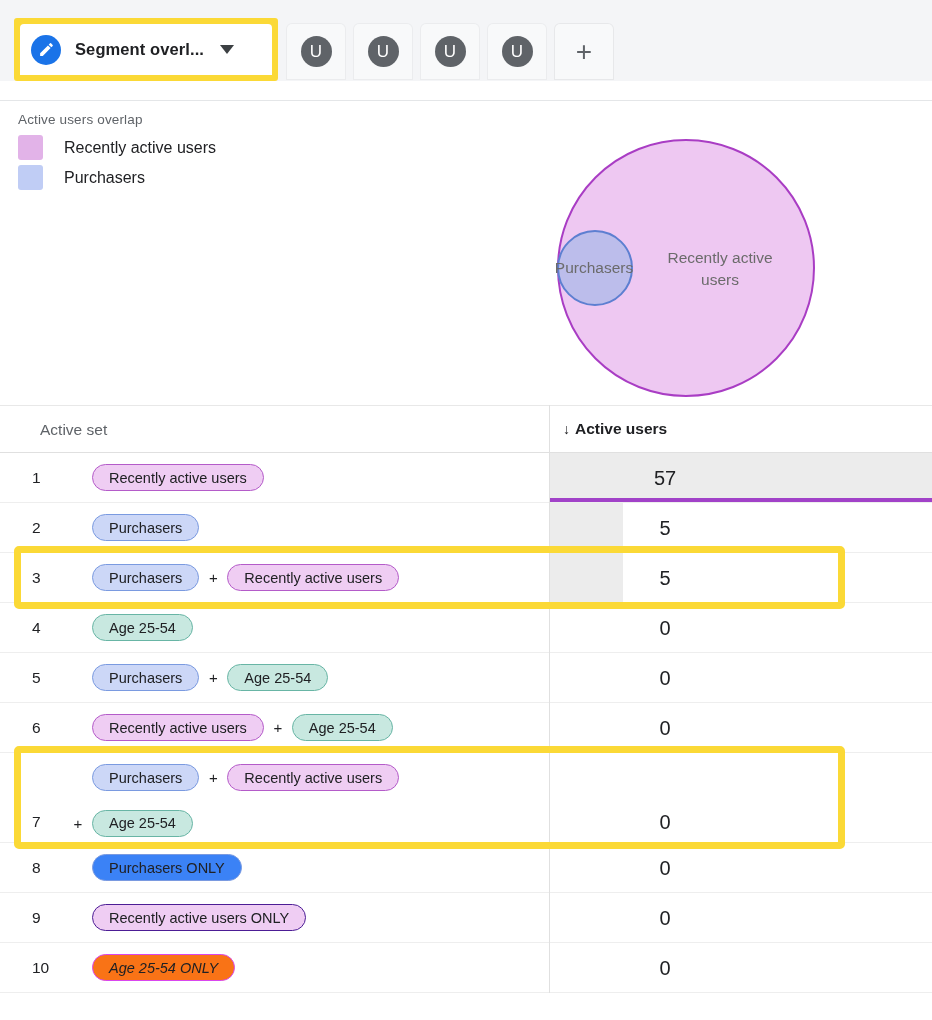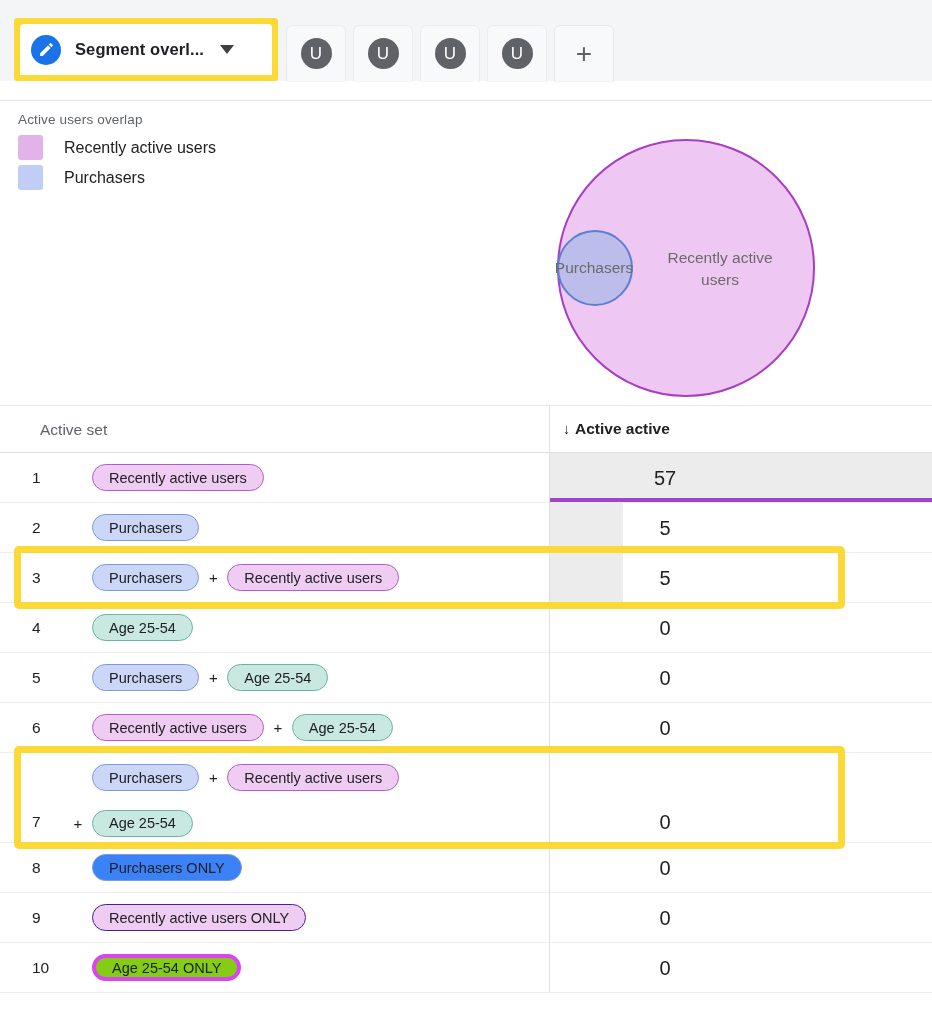--- a/index.html
+++ b/index.html
@@ -11,21 +11,21 @@
   }
 
   
   .toolbar {
     position: absolute; left: 0; top: 0;
     width: 932px; height: 81px;
     background: #f4f5f7;
   }
   .toolbar-inner {
     position: absolute; left: 14px; top: 18px;
-    display: flex; align-items: flex-end;
+    display: flex; align-items: flex-start;
   }
   .tab-main-wrap {
     position: relative;
     border: 6px solid #fbd936;
     border-radius: 3px;
     padding: 0;
     background: #fbd936;
   }
   .tab-main {
     display: flex; align-items: center;
@@ -249,21 +249,21 @@
     <text id="venn-big-label-1" x="200" y="133" text-anchor="middle" font-family="Liberation Sans, sans-serif" font-size="15.5" fill="#6b6b6b">Recently active</text>
     <text id="venn-big-label-2" x="200" y="155" text-anchor="middle" font-family="Liberation Sans, sans-serif" font-size="15.5" fill="#6b6b6b">users</text>
   </svg>
 </div>
 
 <div class="table">
   <div class="table-head">
     <span class="th-segment">Active set</span>
     <span class="th-active">
       <span class="sort-arrow">↓</span>
-      <span>Active active</span>
+      <span>Active users</span>
     </span>
   </div>
   <div id="rows">
       <div class="row">
         <div class="bar-track">
           <div class="bar-fill" style="width: 100%;"></div>
           <div class="bar-underline" style="width: 100%;"></div>
         </div>
         <span class="row-num">1</span>
         <div class="row-chips">
@@ -367,21 +367,21 @@
             <span class="chip" style="background:#efcdf3;border:1px solid #4c1d95;">Recently active users ONLY</span>
           </div>
         </div>
         <span class="row-value">0</span>
       </div>
       <div class="row">
         <div class="bar-track"></div>
         <span class="row-num">10</span>
         <div class="row-chips">
           <div style="display: flex; align-items: center; width: 100%;">
-            <span class="chip" style="background:#84cc16;border:4px solid #d946ef;">Age 25-54 ONLY</span>
+            <span class="chip" style="background:#f97316;border:1px solid #d946ef;font-style:italic;">Age 25-54 ONLY</span>
           </div>
         </div>
         <span class="row-value">0</span>
       </div>
     </div>
 </div>
 
 <div class="col-divider" id="coldiv" style="top: 405px; height: 588px;"></div>
 
 <div class="hl" id="hl-row3" style="left: 14px; top: 546px; width: 831px; height: 63px;"></div>

